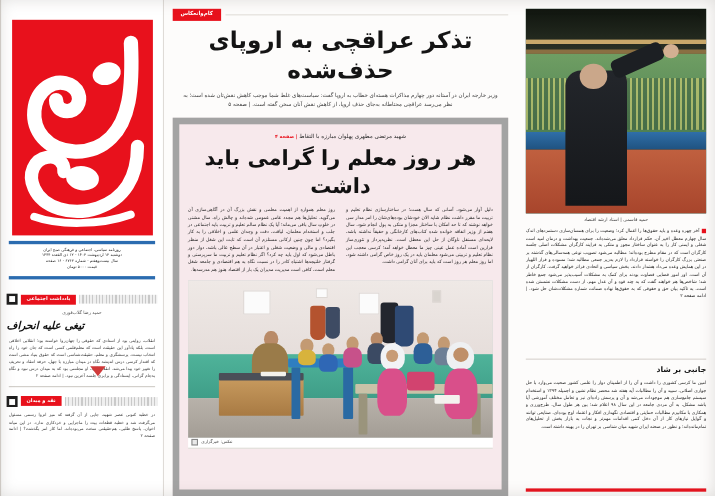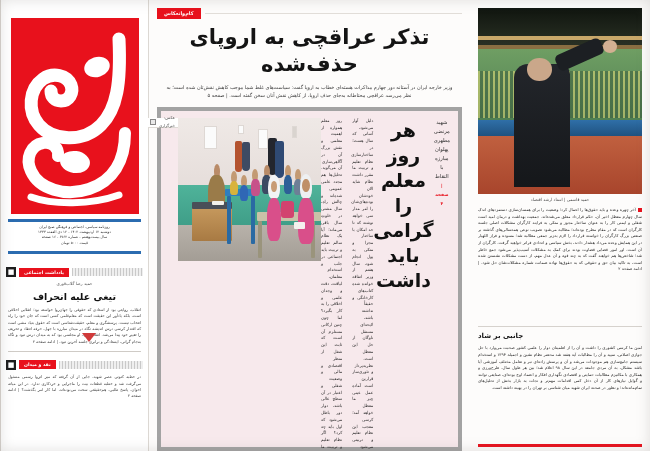--- a/index.html
+++ b/index.html
@@ -136,22 +136,23 @@
     line-height: 8px;
     color: #555;
     text-align: center;
     margin-top: 2px;
   }
   .teaser-title {
     font-size: 9.5px;
     line-height: 13px;
     font-weight: bold;
     color: #111;
-    text-align: center;
+    text-align: left;
     margin-top: 2px;
+    font-style: italic;
   }
   .teaser-title .l2 { display: block; }
   .teaser-body {
     margin-top: 4px;
     font-size: 3.9px;
     line-height: 6.4px;
     color: #3a3a3a;
     text-align: justify;
     padding: 0 2px;
   }
@@ -199,25 +200,25 @@
     line-height: 8.4px;
     color: #3c3c3c;
     text-align: center;
     padding: 0 6px 0 6px;
     margin-bottom: 7px;
   }
 
   
   .feature {
     background: #f7e9ec;
-    border: 4px solid #a3a3a3;
+    border: 6px solid #a3a3a3;
     padding: 7px 8px 0 8px;
     flex: 1 1 auto;
     display: flex;
-    flex-direction: row;
+    flex-direction: column;
     min-height: 0;
   }
   .feature-kicker {
     font-size: 5.2px;
     line-height: 9px;
     color: #2e2e2e;
     text-align: center;
     margin-bottom: 3px;
   }
   .feature-kicker .pg {
@@ -347,21 +348,21 @@
     margin-left: 2px;
     vertical-align: middle;
   }
   .lc-rule { height:1px; background:#d6d2cd; margin:5px 0 4px 0; }
 
   .lc-second-title {
     font-size: 7px;
     line-height: 11px;
     font-weight: bold;
     color: #141414;
-    text-align: left;
+    text-align: right;
   }
   .lc-bottombar { height: 3px; background: #e8111c; margin-top: 4px; }
 
   
   .watermark {
     position: absolute;
     left: 6px;
     top: 330px;
     width: 640px;
     height: 46px;

